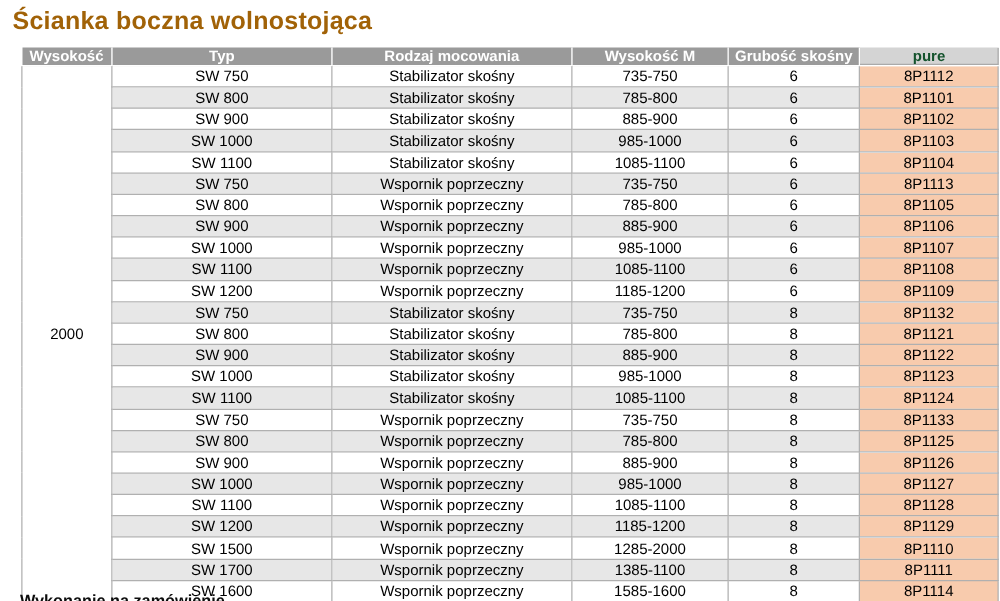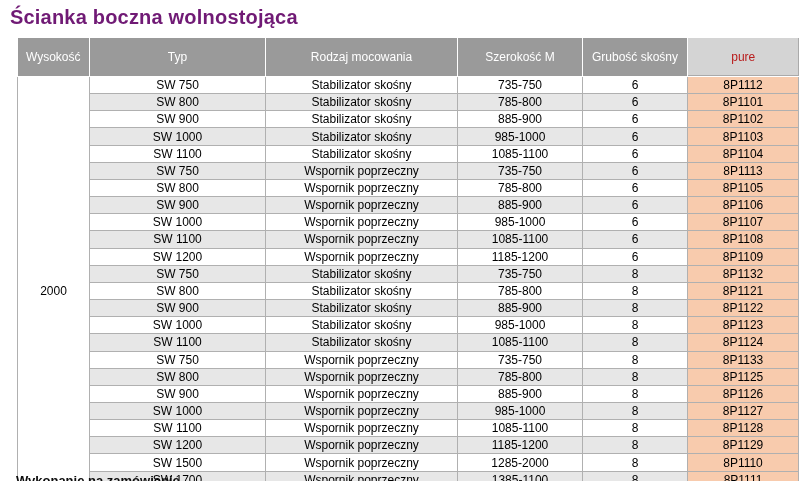--- a/index.html
+++ b/index.html
@@ -13,50 +13,50 @@
     height: 481px;
     background: #ffffff;
     overflow: hidden;
   }
   .page-title {
     position: absolute;
     left: 10px;
     top: 6px;
     font-size: 20px;
     font-weight: bold;
-    color: #701a75;
+    color: #a16207;
     letter-spacing: 0.2px;
     white-space: nowrap;
   }
   table.catalog {
     position: absolute;
     left: 17px;
     top: 38px;
     width: 781px;
     border-collapse: collapse;
     table-layout: fixed;
     font-size: 12px;
     color: #000000;
   }
   table.catalog thead th {
     background: var(--header-bg, #9a9a9a);
     color: var(--header-text, #ffffff);
-    font-weight: normal;
+    font-weight: bold;
     font-size: 12px;
-    height: 38px;
+    height: 14px;
     text-align: center;
     vertical-align: middle;
     border-right: 1px solid #ffffff;
     border-bottom: 1px solid #ffffff;
     padding: 0;
   }
   table.catalog thead th:last-child {
     border-right: none;
     background: var(--pure-header-bg, #d4d4d4);
-    color: #b91c1c;
+    color: #14532d;
     box-shadow: inset -1px -1px 0 #aaaaaa;
     text-align: center;
   }
   table.catalog tbody td {
     height: 16.16px;
     text-align: center;
     vertical-align: middle;
     border: 1px solid var(--grid-border, #b0b0b0);
     padding: 0;
     line-height: 1;
@@ -96,21 +96,21 @@
       <col style="width:192px">
       <col style="width:125px">
       <col style="width:105px">
       <col style="width:111px">
     </colgroup>
     <thead>
       <tr>
         <th>Wysokość</th>
         <th>Typ</th>
         <th>Rodzaj mocowania</th>
-        <th>Szerokość M</th>
+        <th>Wysokość M</th>
         <th>Grubość skośny</th>
         <th>pure</th>
       </tr>
     </thead>
     <tbody>
         <tr class="odd">
           <td rowspan="25" class="height-cell">2000</td>
           <td>SW 750</td>
           <td>Stabilizator skośny</td>
           <td>735-750</td>

